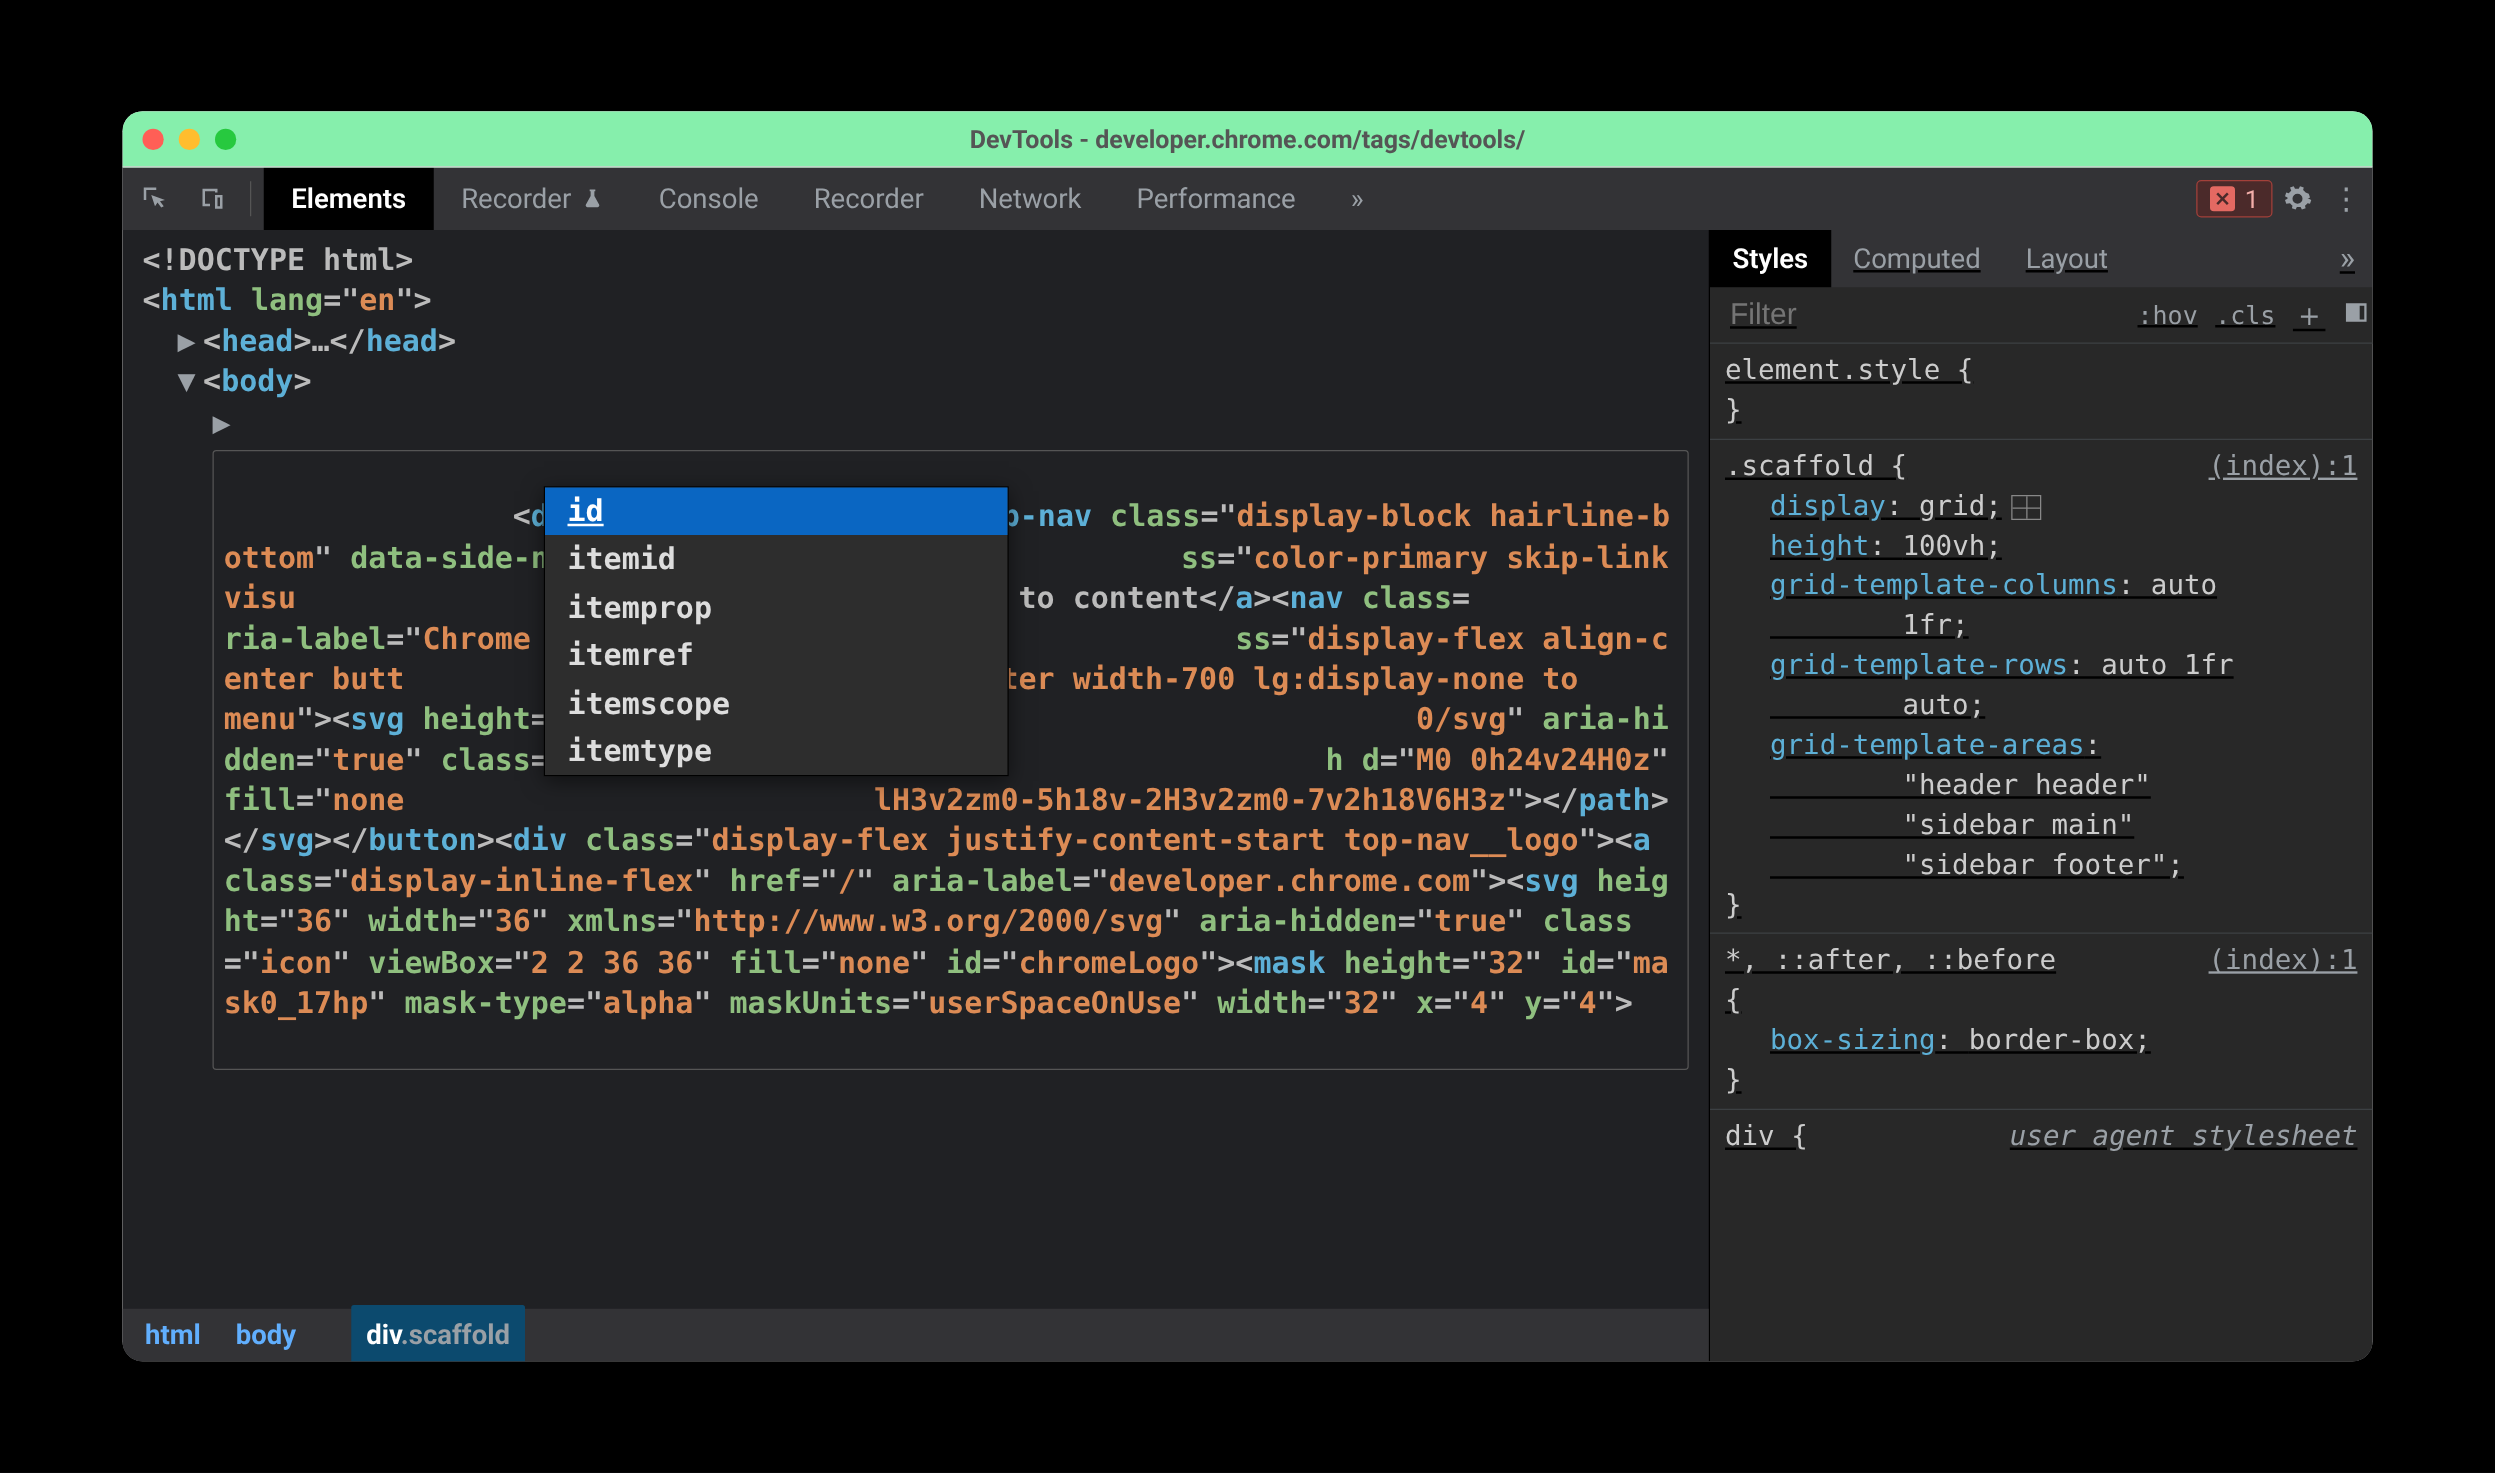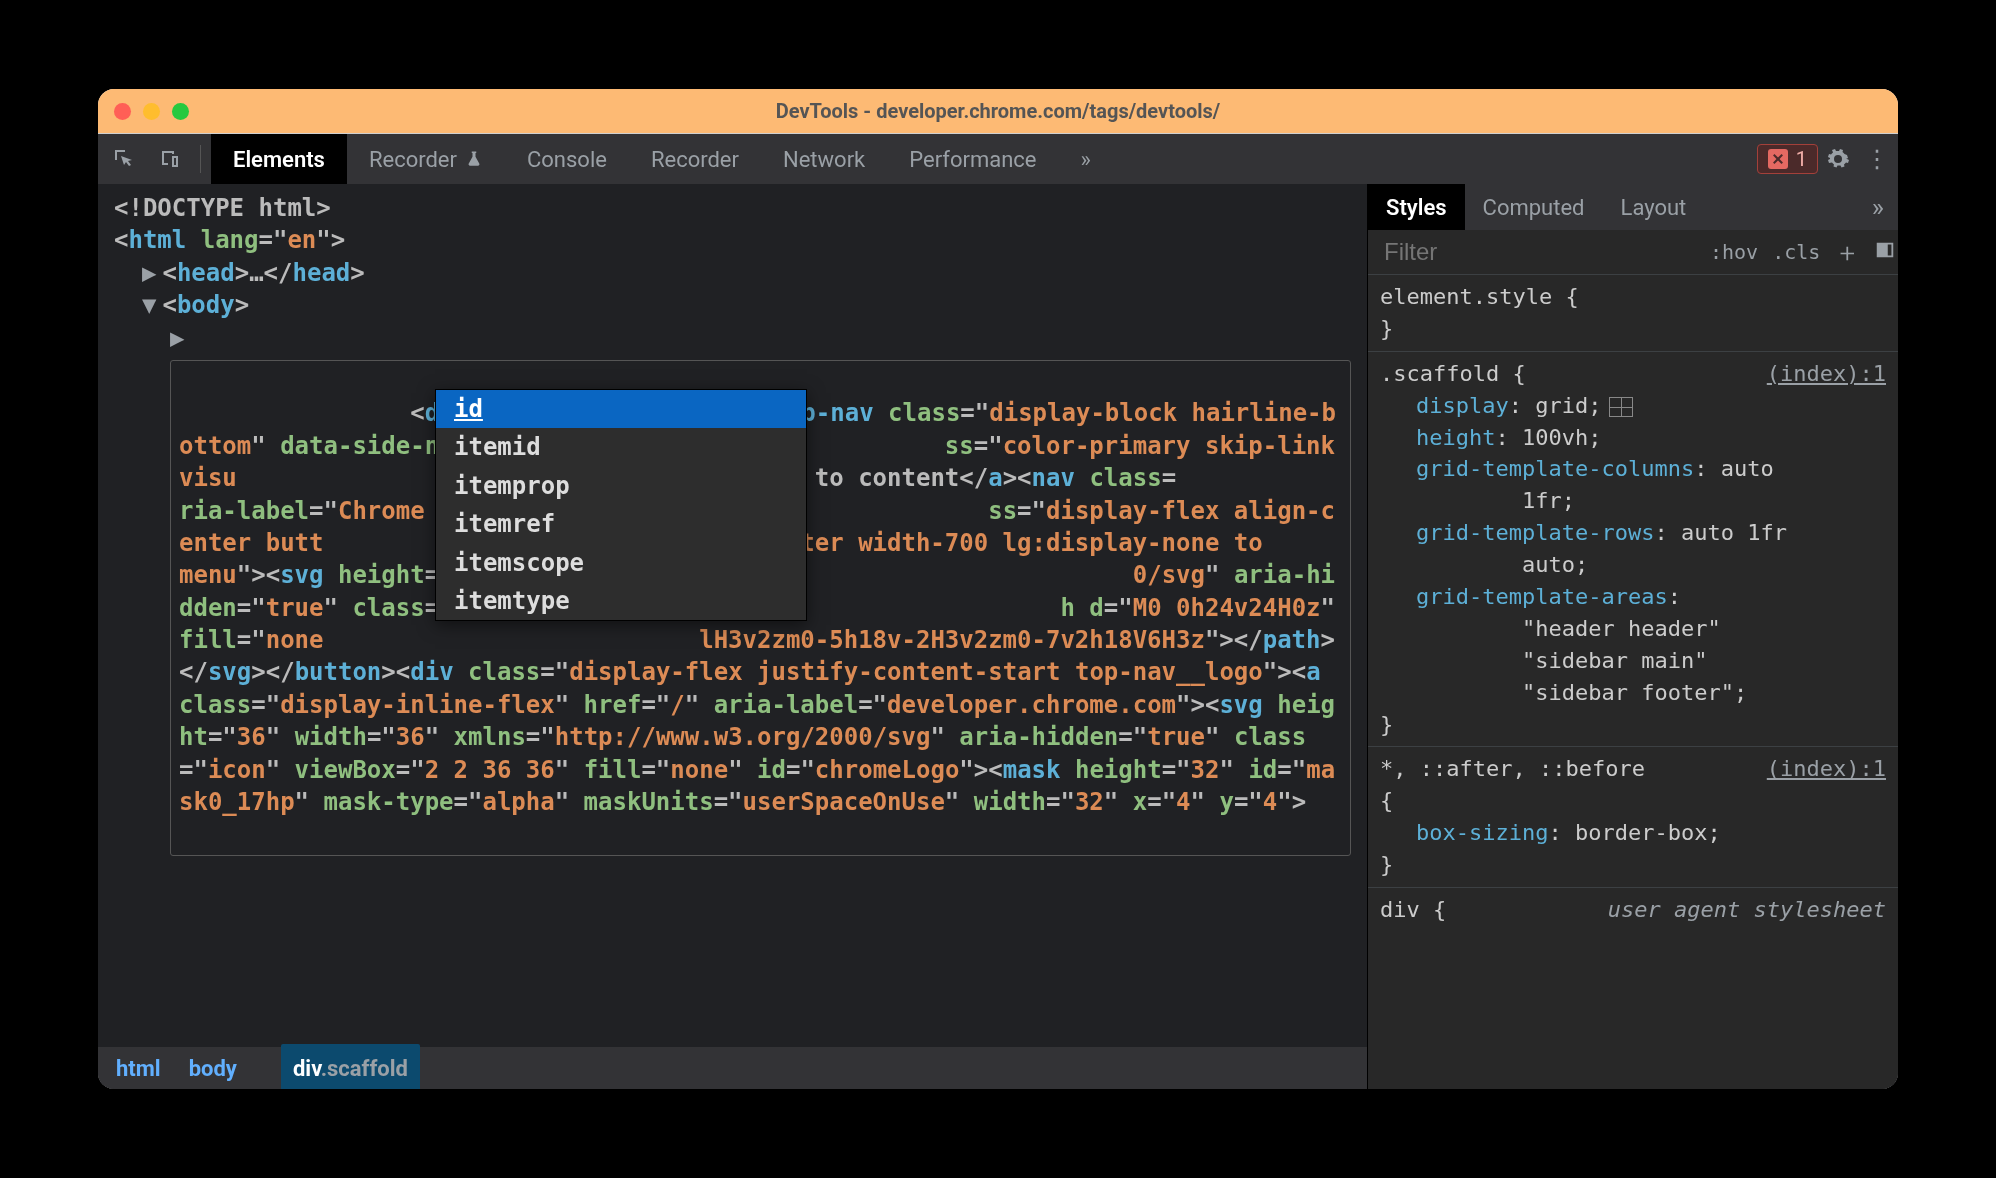--- a/index.html
+++ b/index.html
@@ -15,21 +15,21 @@
     --purple:#997dc7;
     --red:#e74c3c;
     --sel:#0a66c2;
     --border:#3c4043;
     --window-bg:#f0f0f0;
   }
   html,body{margin:0;padding:0;height:100%;font-family:-apple-system,BlinkMacSystemFont,"Segoe UI",Roboto,sans-serif;background:#000;}
   .stage{width:1996px;height:1178px;display:flex;align-items:center;justify-content:center;}
   .window{width:1800px;height:1000px;border-radius:16px;background:#e8e8e8;overflow:hidden;box-shadow:0 40px 120px rgba(0,0,0,0.6);display:flex;flex-direction:column;}
   
-  .titlebar{height:44px;background:#fdba74;display:flex;align-items:center;padding:0 16px;position:relative;border-bottom:1px solid #d0d0d0;}
+  .titlebar{height:44px;background:#86efac;display:flex;align-items:center;padding:0 16px;position:relative;border-bottom:1px solid #d0d0d0;}
   .traffic{display:flex;gap:12px;}
   .tl{width:17px;height:17px;border-radius:50%;}
   .tl.red{background:#ff5f56;}
   .tl.yel{background:#ffbd2e;}
   .tl.grn{background:#27c93f;}
   .wtitle{position:absolute;left:0;right:0;text-align:center;font-weight:700;font-size:20px;color:#555;}
   
   .dt{flex:1;background:var(--bg);display:flex;flex-direction:column;min-height:0;}
   
   .toolbar{height:50px;background:var(--toolbar);display:flex;align-items:center;color:var(--text-dim);font-size:22px;}
@@ -67,21 +67,21 @@
   
   .ac{position:absolute;background:#2d2d2d;border:1px solid #000;box-shadow:0 4px 16px rgba(0,0,0,0.5);font-family:"SF Mono",Menlo,monospace;font-size:24px;color:#ddd;z-index:10;}
   .ac-item{padding:3px 18px;white-space:nowrap;}
   .ac-item.sel{background:var(--sel);color:#fff;}
   .ac-item.sel .u{text-decoration:underline;}
   
   .crumbs{height:42px;background:var(--toolbar);display:flex;align-items:center;padding:0 18px;gap:28px;color:#61affe;font-size:22px;}
   .crumb.active{background:#0c4a6e;color:#fff;padding:12px 12px;border-radius:2px;margin-left:16px;}
   .crumb.active .dim{color:var(--text-dim);}
   
-  .styles{width:530px;display:flex;flex-direction:column;background:var(--panel);min-height:0;}
+  .styles{width:530px;display:flex;flex-direction:column;background:var(--panel);min-height:0;text-decoration:underline;}
   .s-tabs{height:46px;display:flex;align-items:center;background:var(--toolbar);color:var(--text-dim);font-size:22px;}
   .s-tab{padding:0 18px;height:46px;display:flex;align-items:center;}
   .s-tab.active{background:#000;color:#fff;font-weight:600;}
   .s-filter{height:44px;display:flex;align-items:center;border-bottom:1px solid var(--border);background:var(--panel);padding:0 14px;gap:14px;color:var(--text-dim);font-size:20px;}
   .s-filter input{background:transparent;border:none;color:var(--text-dim);font-size:24px;flex:1;outline:none;}
   .s-filter .mono{font-family:"SF Mono",Menlo,monospace;}
   .s-body{flex:1;overflow:hidden;font-family:"SF Mono",Menlo,monospace;font-size:22px;line-height:1.45;color:#ccc;}
   .rule{border-bottom:1px solid var(--border);padding:6px 12px;}
   .rule .hdr{display:flex;justify-content:space-between;}
   .rule .src{color:var(--text-dim);text-decoration:underline;}

